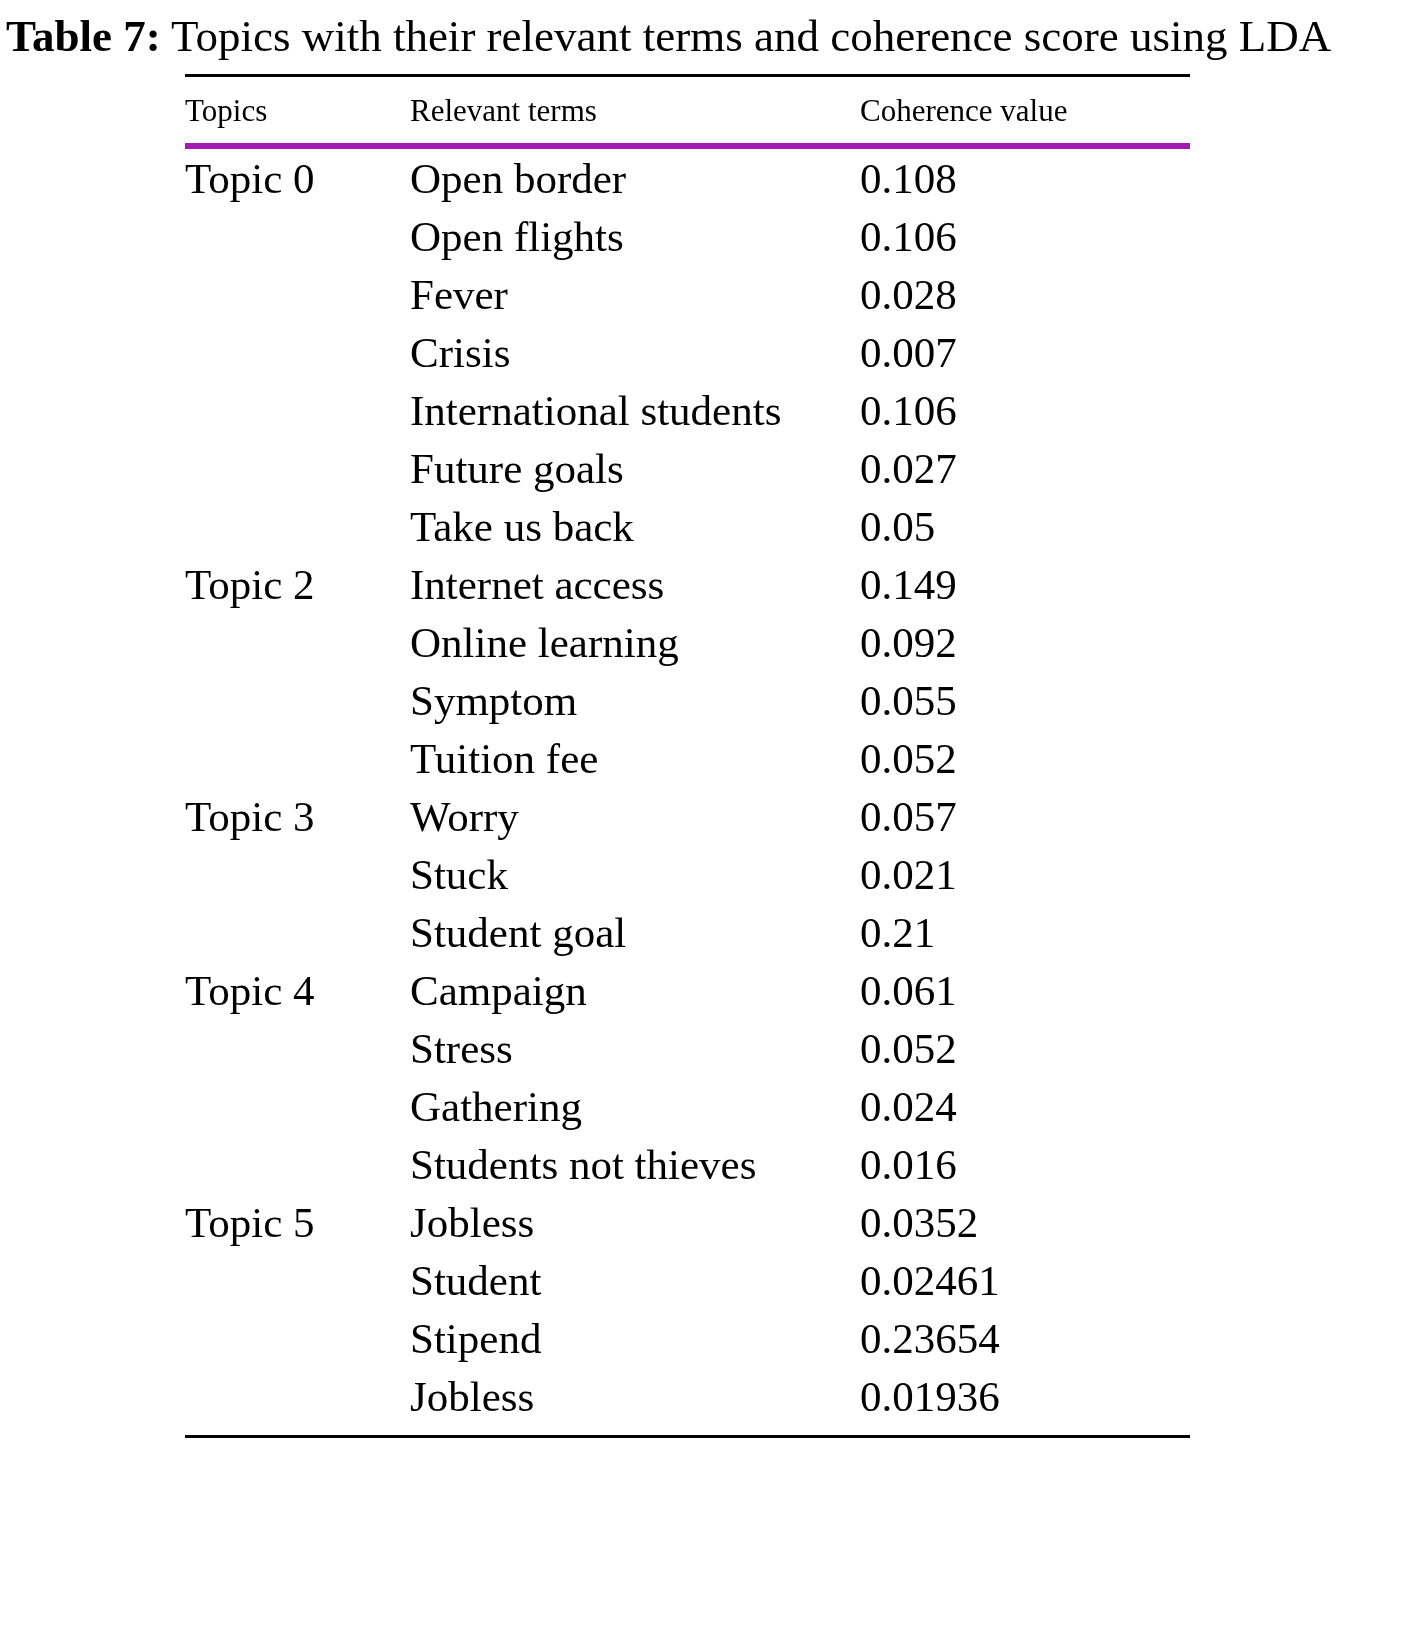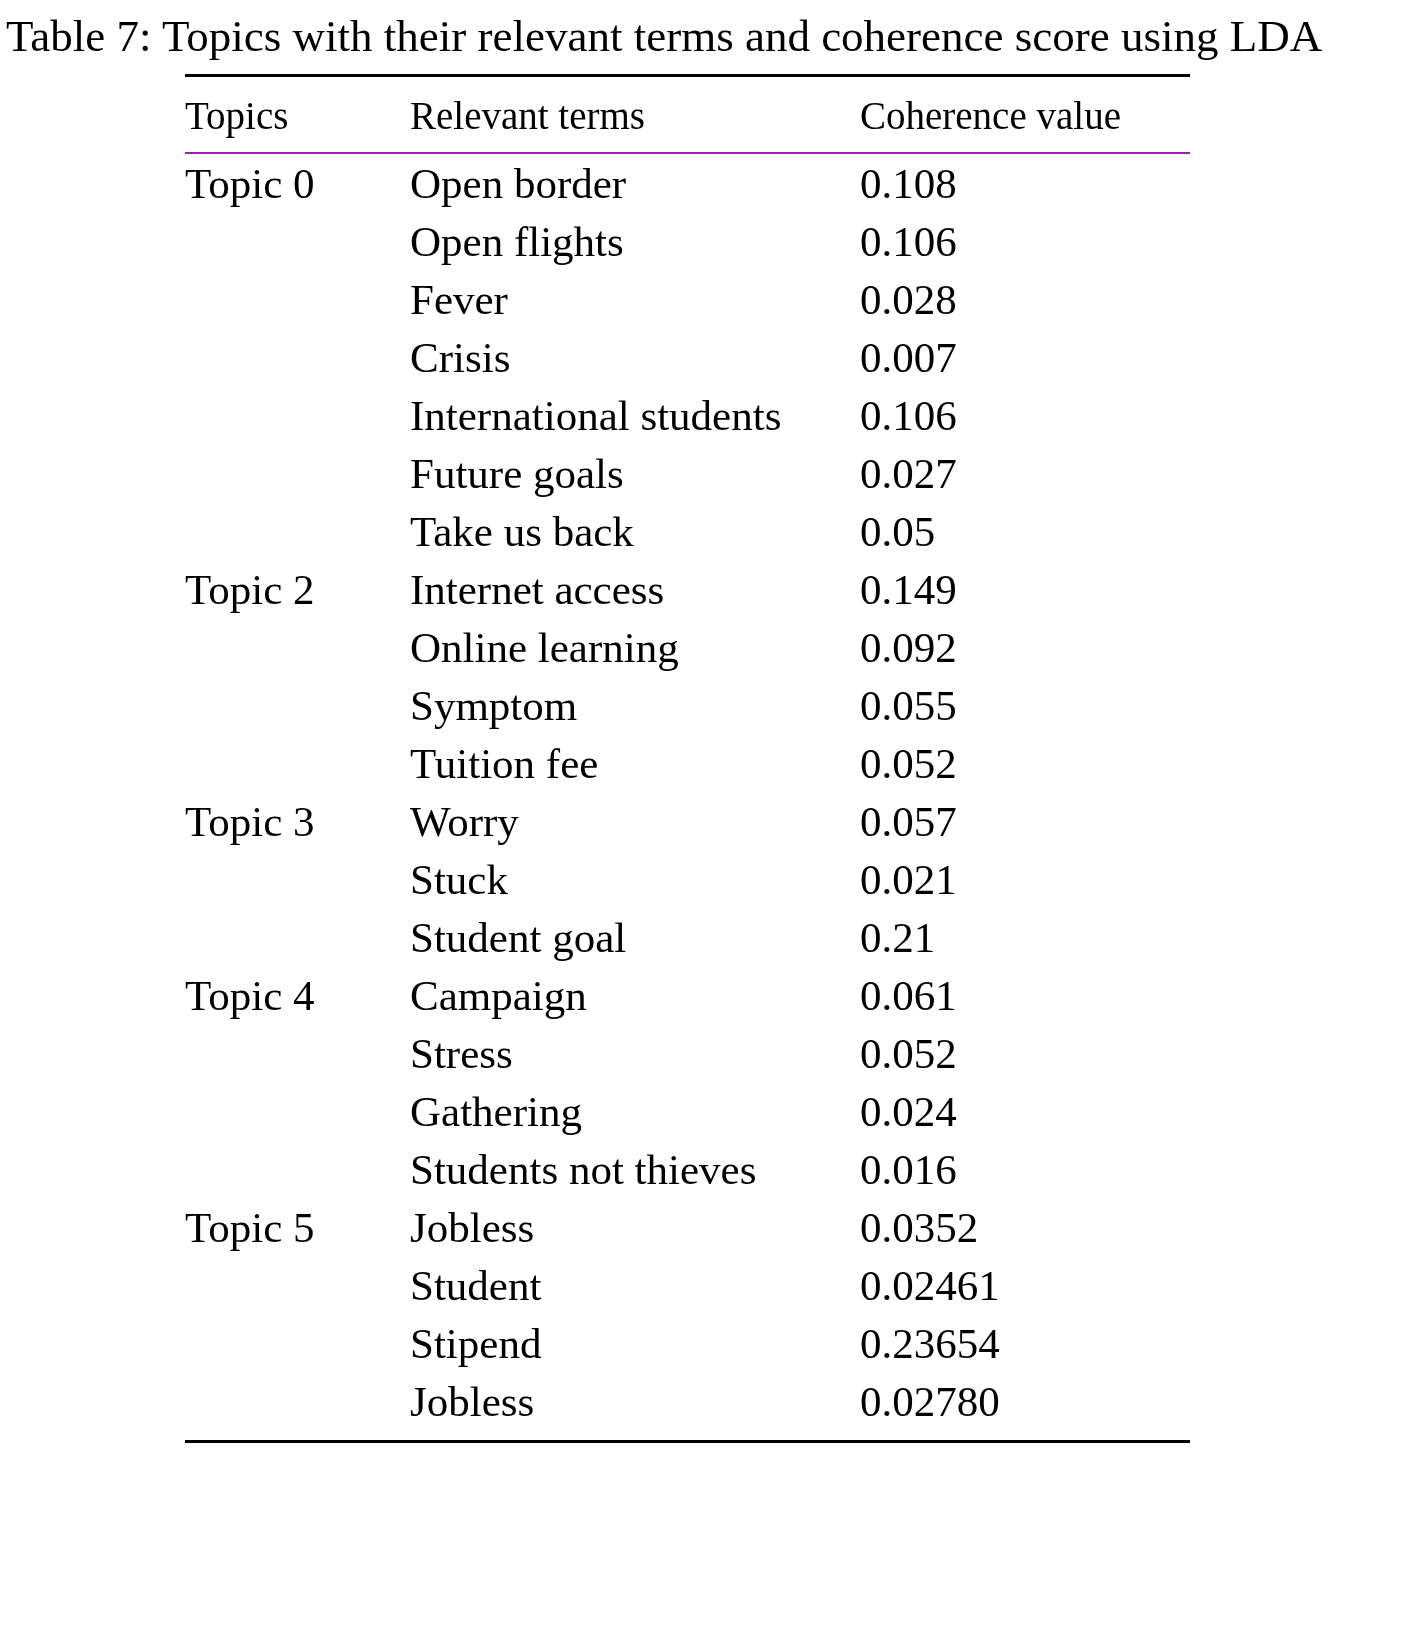--- a/index.html
+++ b/index.html
@@ -14,42 +14,42 @@
     color: #000000;
     overflow: hidden;
   }
   .caption {
     font-size: 45px;
     line-height: 1.25;
     padding: 8px 6px 10px 6px;
     white-space: nowrap;
   }
   .caption .caption-label {
-    font-weight: normal;
+    font-weight: bold;
   }
   .caption .caption-text {
     font-weight: normal;
   }
   table.lda-table {
     border-collapse: collapse;
     margin-left: 185px;
     width: 1005px;
     border-top: 3px solid #000000;
     border-bottom: 3px solid #000000;
     table-layout: fixed;
   }
   col.col-topic  { width: 225px; }
   col.col-term   { width: 450px; }
   col.col-value  { width: 330px; }
   thead th {
-    font-size: 39px;
+    font-size: 31px;
     font-weight: normal;
     text-align: left;
     padding: 16px 0 14px 0;
-    border-bottom: 2px solid #a21caf;
+    border-bottom: 6px solid #a21caf;
   }
   tbody td {
     font-size: 43px;
     font-weight: normal;
     text-align: left;
     height: 58px;
     padding: 0;
     vertical-align: middle;
     white-space: nowrap;
   }
@@ -182,16 +182,16 @@
       <td>0.02461</td>
     </tr>
     <tr>
       <td></td>
       <td>Stipend</td>
       <td>0.23654</td>
     </tr>
     <tr>
       <td></td>
       <td>Jobless</td>
-      <td>0.02780</td>
+      <td>0.01936</td>
     </tr>
   </tbody>
 </table>
 
 </body></html>

